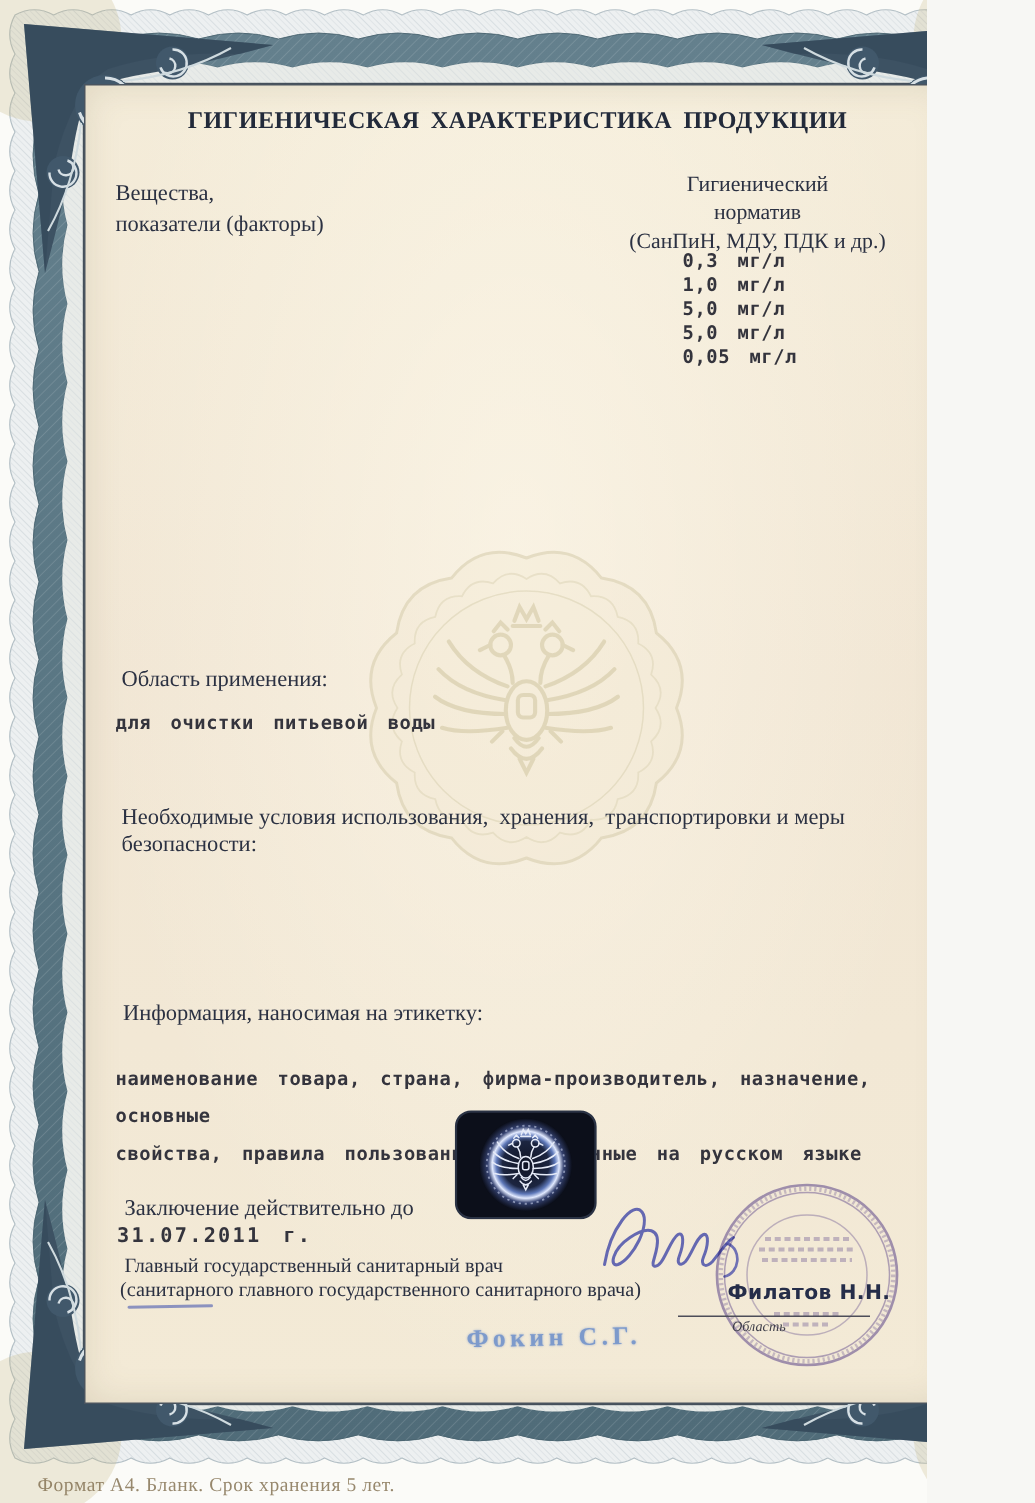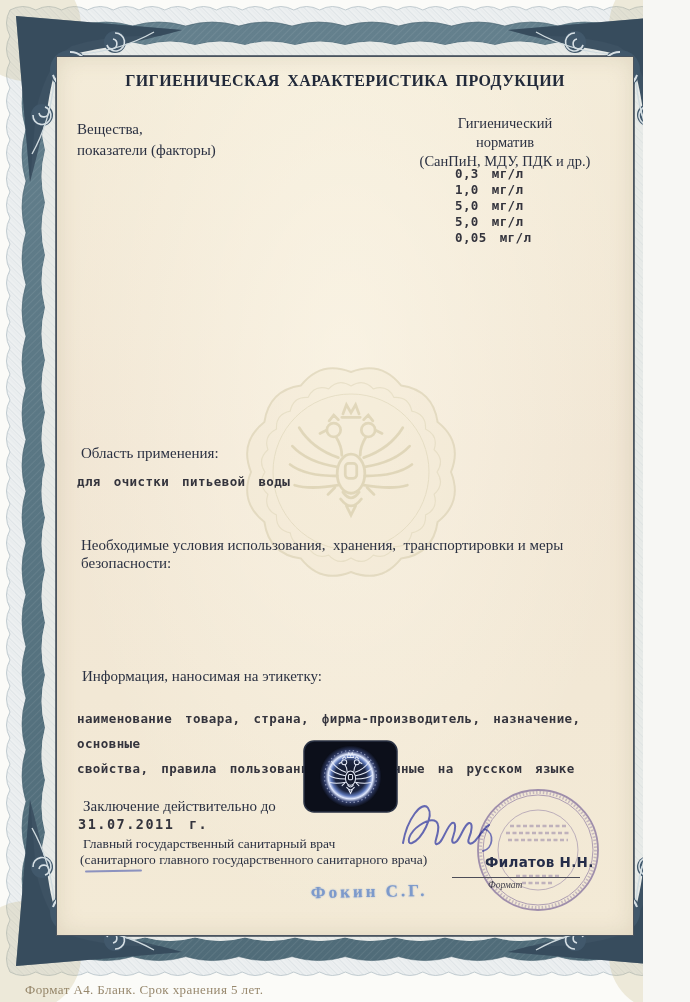--- a/index.html
+++ b/index.html
@@ -1,17 +1,17 @@
 <!DOCTYPE html>
 <html><head>
 <meta charset="utf-8">
 <style>
   html,body{margin:0;padding:0;background:#f7f7f4;}
   .sheet{position:relative;width:618px;height:1002px;background:#fbfbf8;overflow:hidden;
-         font-family:"Liberation Serif","DejaVu Serif",serif;padding-left:25px;}
+         font-family:"Liberation Serif","DejaVu Serif",serif;}
   .abs{position:absolute;}
   svg{display:block;}
   
   .paper{position:absolute;left:56px;top:56px;width:578px;height:880px;
     background-color:#f2e9d6;
     background-image:
       radial-gradient(ellipse at 50% 35%, rgba(255,251,238,.55), rgba(255,251,238,0) 70%),
       linear-gradient(180deg,#f4ecd9 0%,#f1e6d4 45%,#f3ead6 100%),
       repeating-linear-gradient(0deg, rgba(205,185,155,.10) 0 1px, rgba(0,0,0,0) 1px 3px),
       repeating-linear-gradient(90deg, rgba(205,185,155,.08) 0 1px, rgba(0,0,0,0) 1px 3px);
@@ -185,19 +185,19 @@
         <path d="M34,38 H90"></path>
           <path d="M30,45 H94"></path>
           <path d="M32,52 H92"></path>
         <path d="M40,88 H84"></path>
           <path d="M46,95 H78"></path>
       </g>
     </svg>
 
     <div class="abs stamp-name" style="left:429px;top:798px">Филатов Н.Н.</div>
     <div class="abs sig-line" style="left:396px;top:821px"></div>
-    <div class="abs sig-caption" style="left:432px;top:824px">Формат</div>
+    <div class="abs sig-caption" style="left:432px;top:824px">Область</div>
 
     <div class="abs approver" style="left:255px;top:826px">Фокин С.Г.</div>
   </div>
 
   <div class="abs footer-note" style="left:25px;top:982px">Формат А4. Бланк. Срок хранения 5 лет.</div>
 </div>
 
 </body></html>

